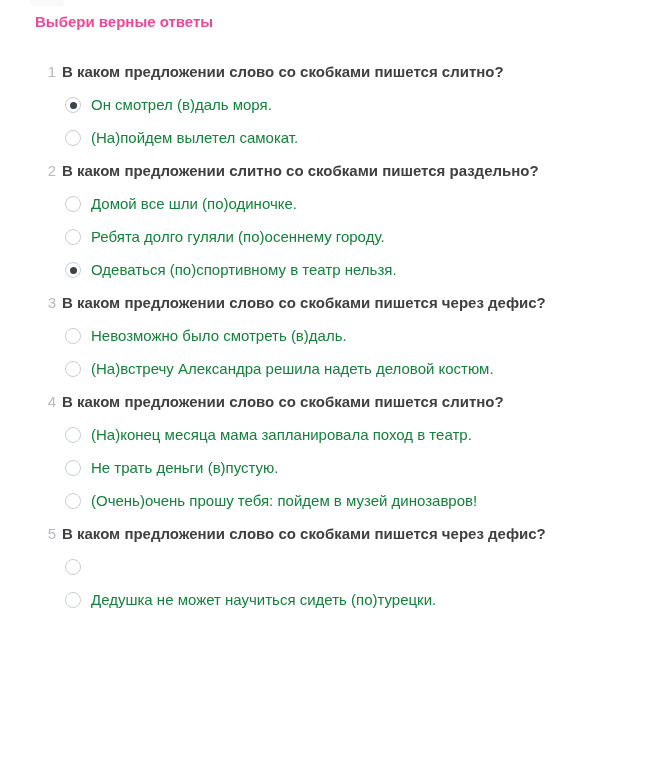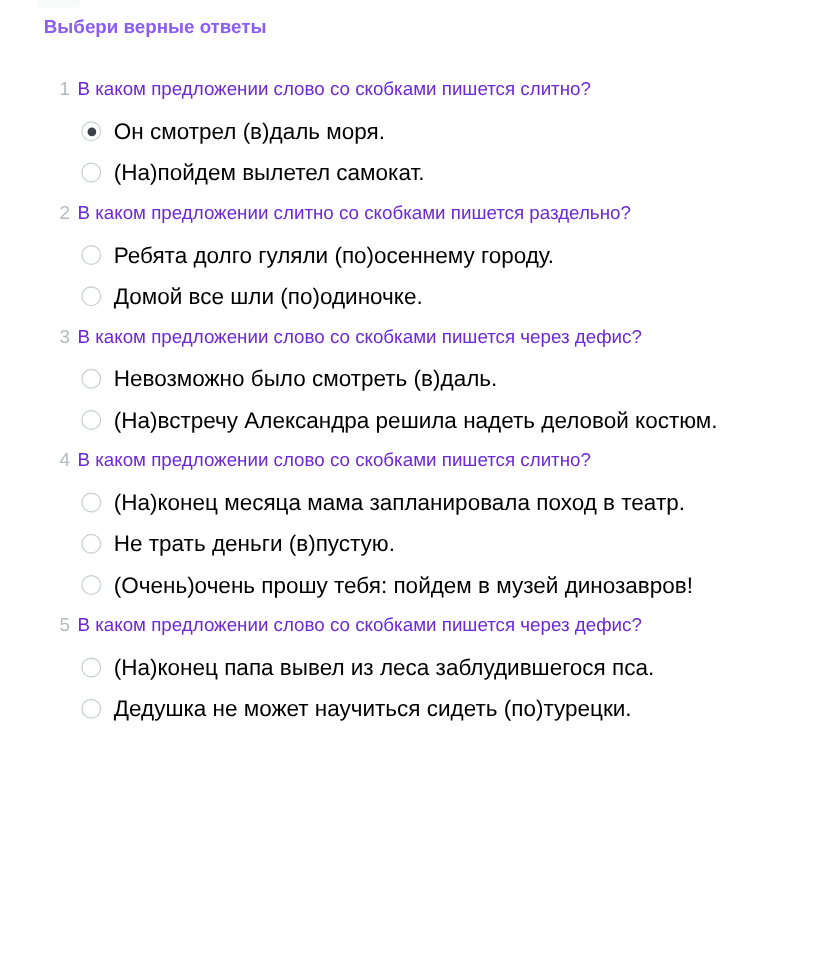--- a/index.html
+++ b/index.html
@@ -21,21 +21,21 @@
     left: 30px;
     top: 0;
     width: 34px;
     height: 6px;
     background: #f8f9f9;
     border-radius: 0 0 3px 3px;
   }
   .title {
     margin: 0;
     padding: 14px 0 0 35px;
-    color: #8b5cf6;
+    color: #ec4899;
     font-size: 15px;
     font-weight: bold;
     line-height: 16px;
   }
   .quiz {
     margin: 32px 0 0 35px;
   }
   .question {
     margin-bottom: 5px;
   }
@@ -48,23 +48,23 @@
     flex: 0 0 21px;
     width: 21px;
     text-align: right;
     margin-right: 6px;
     color: #b4bac0;
     font-size: 15px;
     font-weight: 400;
     line-height: 20px;
   }
   .q-text {
-    color: #6d28d9;
-    font-size: 15px;
-    font-weight: normal;
+    color: #404040;
+    font-size: 15px;
+    font-weight: bold;
     line-height: 20px;
   }
   .option {
     display: flex;
     align-items: center;
     height: 20px;
     margin-left: 30px;
     margin-bottom: 13px;
     cursor: pointer;
   }
@@ -84,22 +84,22 @@
     width: 7px;
     height: 7px;
     border-radius: 50%;
     background: #3a424d;
     display: none;
   }
   .option.selected .radio .dot {
     display: block;
   }
   .opt-label {
-    color: #000000;
-    font-size: 18px;
+    color: #15803d;
+    font-size: 15px;
     line-height: 20px;
   }
 </style>
 </head>
 <body>
 
 <div class="page">
   <div class="top-artifact"></div>
   <h1 class="title">Выбери верные ответы</h1>
   <div class="quiz" id="quiz">
@@ -123,27 +123,33 @@
       </div>
       <div class="question">
     <div class="q-header">
       <span class="q-num">2</span>
       <span class="q-text">В каком предложении слитно со скобками пишется раздельно?</span>
     </div>
   <div class="option">
     <span class="radio">
       
     </span>
+    <span class="opt-label">Домой все шли (по)одиночке.</span>
+  </div>
+        <div class="option">
+    <span class="radio">
+      
+    </span>
     <span class="opt-label">Ребята долго гуляли (по)осеннему городу.</span>
   </div>
-        <div class="option">
-    <span class="radio">
-      
-    </span>
-    <span class="opt-label">Домой все шли (по)одиночке.</span>
+        <div class="option selected">
+    <span class="radio">
+      <span class="dot"></span>
+    </span>
+    <span class="opt-label">Одеваться (по)спортивному в театр нельзя.</span>
   </div>
       </div>
       <div class="question">
     <div class="q-header">
       <span class="q-num">3</span>
       <span class="q-text">В каком предложении слово со скобками пишется через дефис?</span>
     </div>
         <div class="option">
     <span class="radio">
       
@@ -183,21 +189,20 @@
       </div>
       <div class="question">
     <div class="q-header">
       <span class="q-num">5</span>
       <span class="q-text">В каком предложении слово со скобками пишется через дефис?</span>
     </div>
   <div class="option">
     <span class="radio">
       
     </span>
-    <span class="opt-label">(На)конец папа вывел из леса заблудившегося пса.</span>
   </div>
         <div class="option">
     <span class="radio">
       
     </span>
     <span class="opt-label">Дедушка не может научиться сидеть (по)турецки.</span>
   </div>
       </div>
     </div>
 </div>

